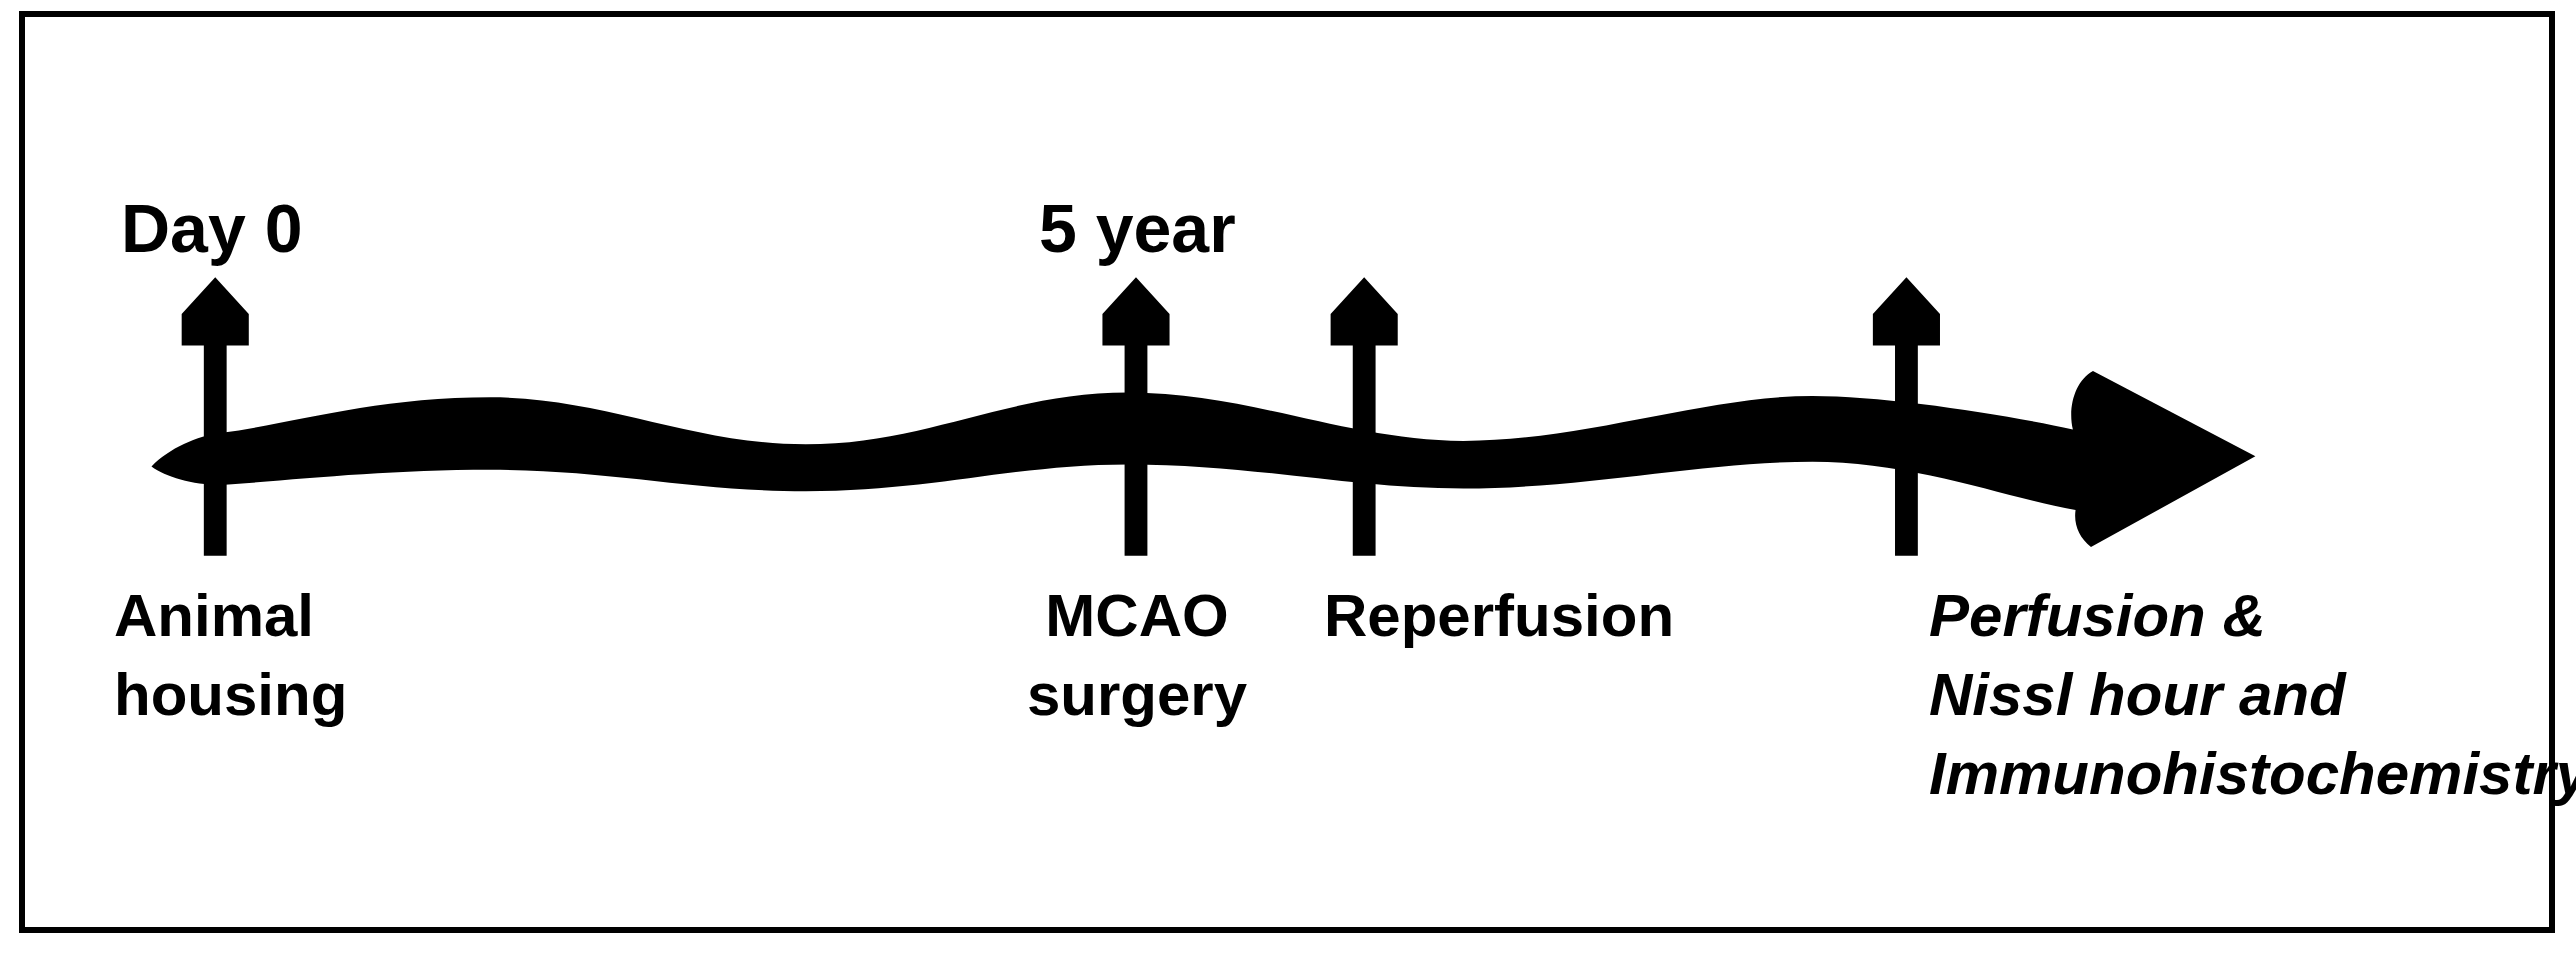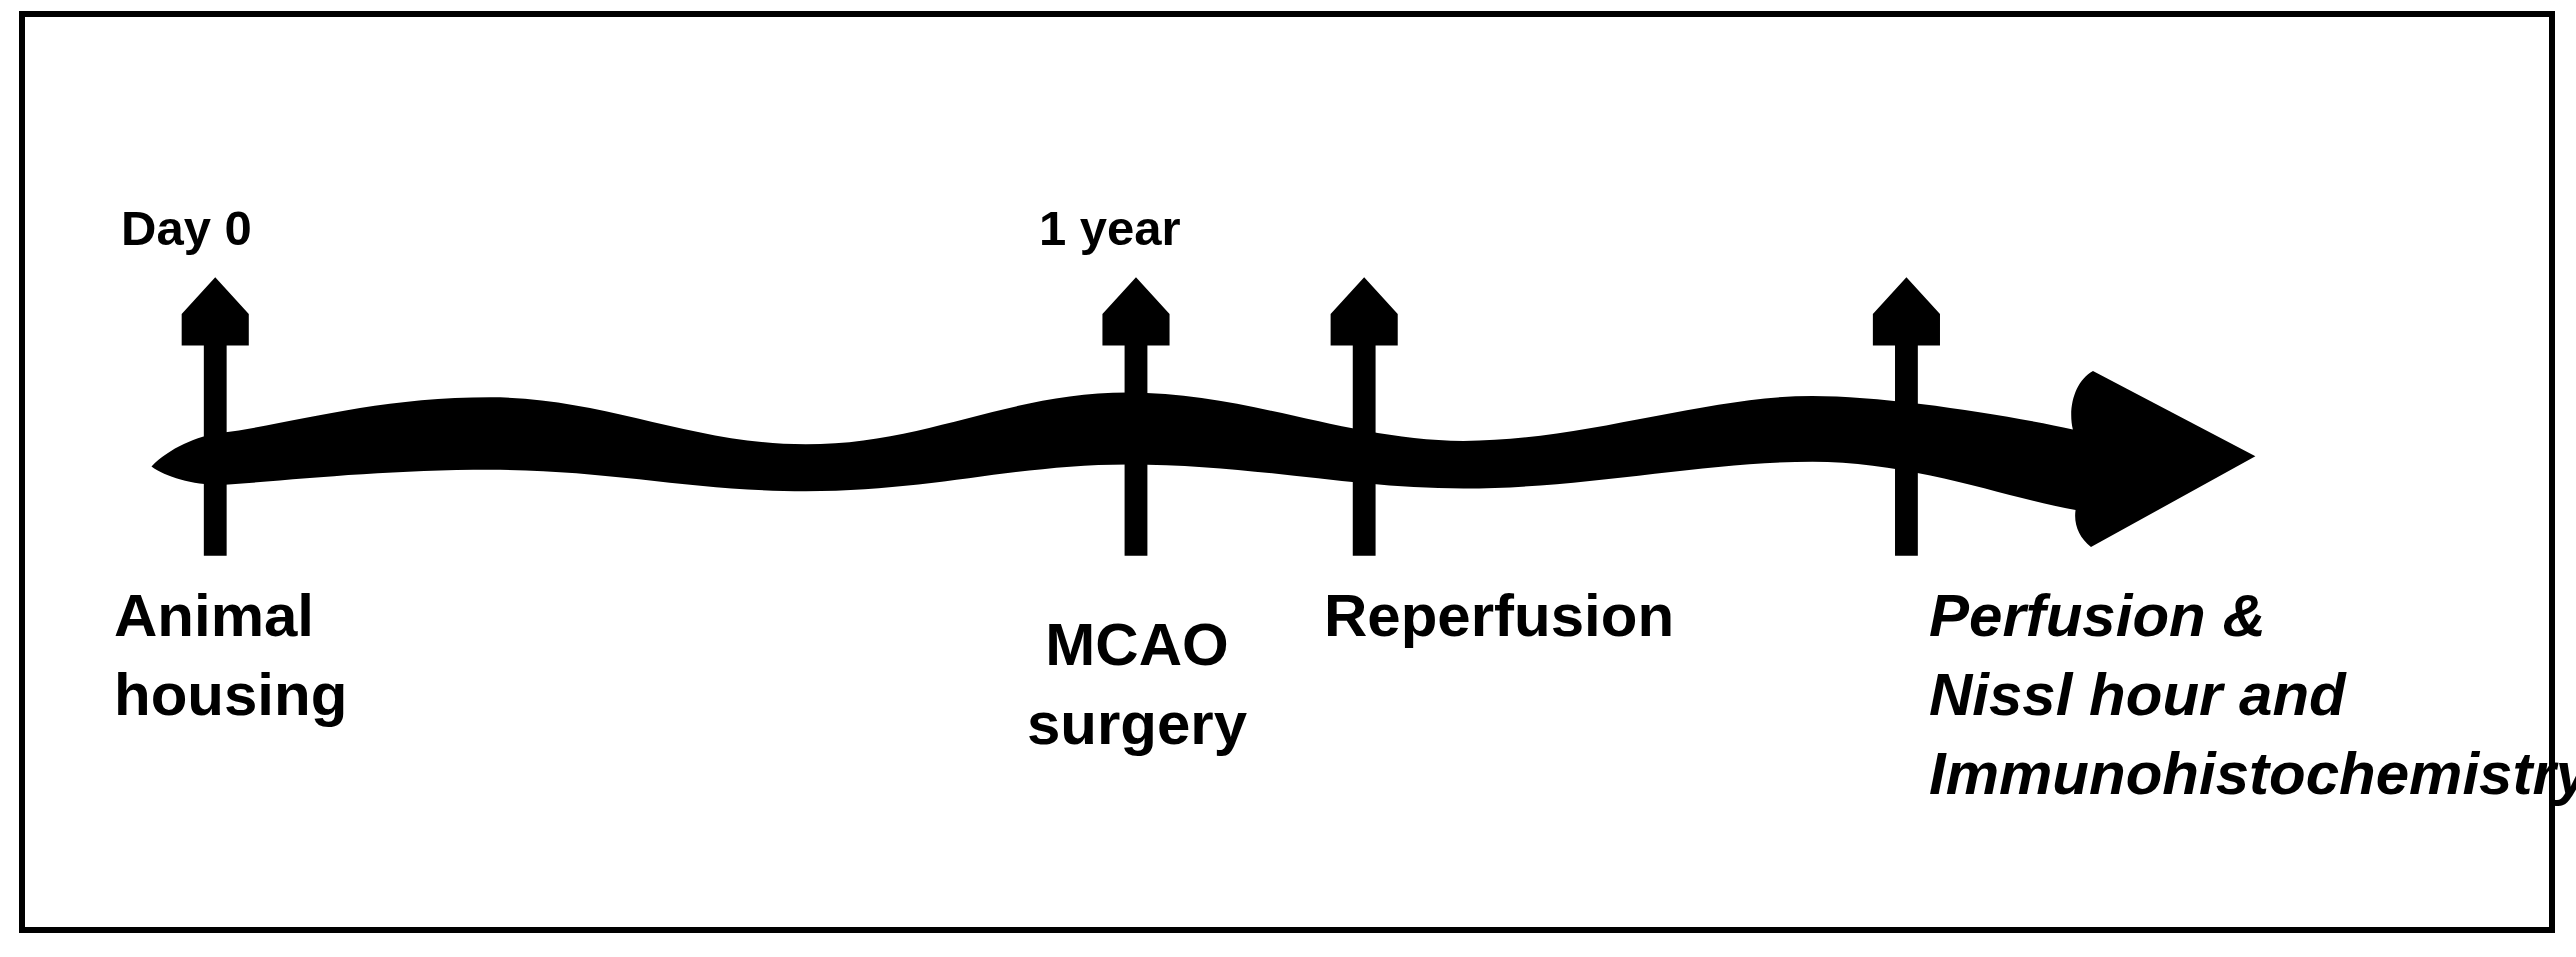--- a/index.html
+++ b/index.html
@@ -34,33 +34,32 @@
     height: 957px;
     display: block;
   }
   .label {
     position: absolute;
     font-weight: 700;
     white-space: nowrap;
     color: #000000;
   }
   .time-label {
-    font-size: 49px;
+    font-size: 68px;
     line-height: 73px;
     top: 192px;
   }
   .event-label {
     font-size: 60px;
     line-height: 79px;
     top: 576px;
   }
   .centered {
     transform: translateX(-50%);
     text-align: center;
-    margin-top: 29px;
   }
   #time-day0        { left: 121px;  }
   #time-1year       { left: 1039px; }
   #time-plus1hour   { left: 1308px; }
   #time-1year3days  { left: 1810px; }
   #event-housing    { left: 114px;  }
   #event-mcao       { left: 1137px; }
   #event-reperfusion{ left: 1324px; }
   #event-perfusion  { left: 1929px; font-style: italic; }
 </style>
@@ -96,21 +95,21 @@
       Z"></path>
 
     <path fill="#000000" d="M 320 413 L 370 468 L 370 515 L 337 515 L 337 828 L 303 828 L 303 515 L 270 515 L 270 468 Z"></path>
     <path fill="#000000" d="M 1692 413 L 1742 468 L 1742 515 L 1709 515 L 1709 828 L 1675 828 L 1675 515 L 1642 515 L 1642 468 Z"></path>
     <path fill="#000000" d="M 2032 413 L 2082 468 L 2082 515 L 2049 515 L 2049 828 L 2015 828 L 2015 515 L 1982 515 L 1982 468 Z"></path>
     <path fill="#000000" d="M 2840 413 L 2890 468 L 2890 515 L 2857 515 L 2857 828 L 2823 828 L 2823 515 L 2790 515 L 2790 468 Z"></path>
   </svg>
 
   <div id="time-day0" class="label time-label">Day 0</div>
 
-  <div id="time-1year" class="label time-label">1 year</div>
+  <div id="time-1year" class="label time-label">5 year</div>
 
 
 
   <div id="event-housing" class="label event-label">
     <div>Animal</div>
     <div>housing</div>
   </div>
 
   <div id="event-mcao" class="label event-label centered">
     <div>MCAO</div>

